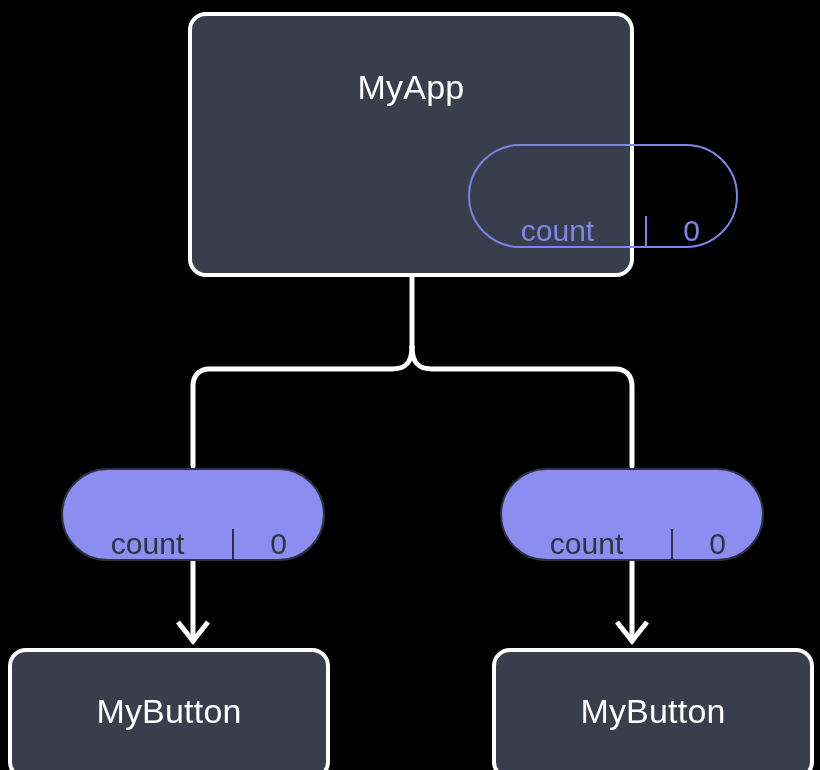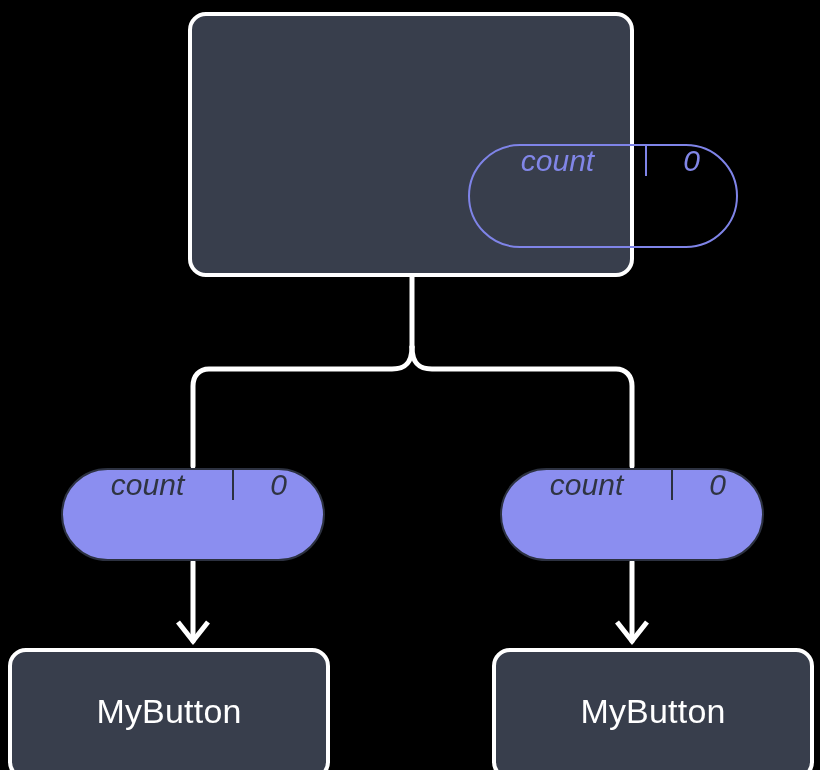--- a/index.html
+++ b/index.html
@@ -77,24 +77,23 @@
   #box-leaf-left .comp-title,
   #box-leaf-right .comp-title {
     margin-top: -6px;
   }
 
   
   .pill {
     position: absolute;
     box-sizing: border-box;
     display: flex;
-    align-items: flex-start;
+    align-items: flex-end;
     border-radius: 999px;
     overflow: hidden;
-    font-style: italic;
   }
   .pill-key, .pill-val {
     display: flex;
     align-items: center;
     justify-content: center;
     font-size: 30px;
     line-height: 1;
     white-space: nowrap;
   }
 
@@ -168,20 +167,21 @@
       <path d="M632,562 L632,641"></path>
     </g>
     <g fill="none" stroke="#ffffff" stroke-width="5" stroke-linecap="butt" stroke-linejoin="miter">
 
       <path d="M178,622 L193,641 L208,622"></path>
       <path d="M617,622 L632,641 L647,622"></path>
     </g>
   </svg>
 
   <div class="comp-box" id="box-root">
+    <div class="comp-title">MyApp</div>
     <div class="pill pill-outline" id="pill-root">
       <div class="pill-key">count</div>
       <div class="pill-val">0</div>
     </div>
   </div>
 
   <div class="pill pill-filled" id="pill-left">
     <div class="pill-key">count</div>
     <div class="pill-val">0</div>
   </div>

